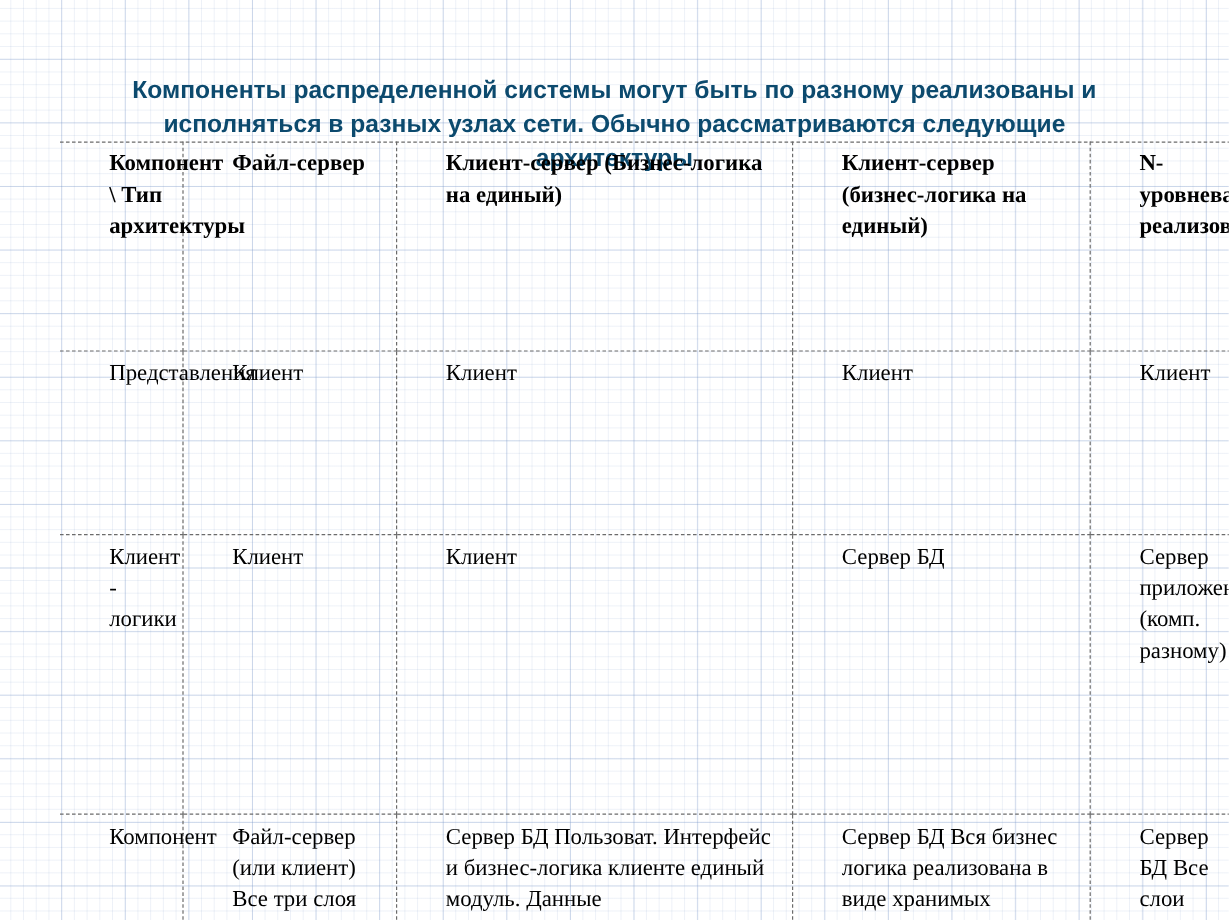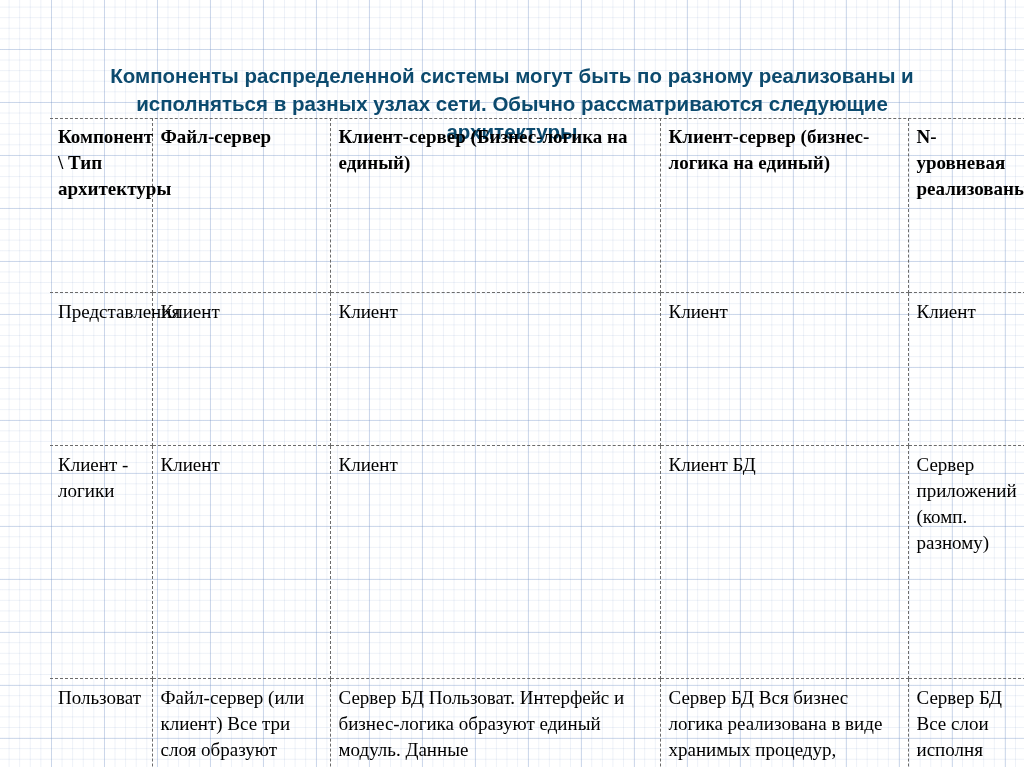--- a/index.html
+++ b/index.html
@@ -84,21 +84,21 @@
   .col1 { width: 178px; }
   .col2 { width: 330px; }
   .col3 { width: 248px; }
   .col4 { width: 118px; }
 
   .row-header td { height: 162px; }
   .row-present td { height: 140px; }
   .row-business td { height: 220px; }
   .row-storage td { height: 160px; }
 
-  .cell-text { display: block; white-space: pre-line; }
+  .cell-text { display: block; white-space: pre-line; margin-left: 33px; }
   .hdr .cell-text { white-space: pre-line; }
   .top-rule {
     position: absolute;
     left: 50px;
     top: 118px;
     width: 976px;
     border-top: 1px dashed #6b6b6b;
     z-index: 2;
   }
 </style>
@@ -162,36 +162,36 @@
         <td>
             <span class="cell-text">Клиент - логики</span>
           </td>
         <td>
             <span class="cell-text">Клиент</span>
           </td>
         <td>
             <span class="cell-text">Клиент</span>
           </td>
         <td>
-            <span class="cell-text">Клиент БД</span>
+            <span class="cell-text">Сервер БД</span>
           </td>
         <td>
             <span class="cell-text">Сервер приложений (комп. разному)</span>
           </td>
       </tr>
 
       <tr class="row-storage">
         <td>
-            <span class="cell-text">Пользоват</span>
+            <span class="cell-text">Компонент</span>
           </td>
         <td>
             <span class="cell-text">Файл-сервер (или клиент) Все три слоя образуют единый</span>
           </td>
         <td>
-            <span class="cell-text">Сервер БД Пользоват. Интерфейс и бизнес-логика образуют единый модуль. Данные</span>
+            <span class="cell-text">Сервер БД Пользоват. Интерфейс и бизнес-логика клиенте единый модуль. Данные</span>
           </td>
         <td>
             <span class="cell-text">Сервер БД Вся бизнес логика реализована в виде хранимых процедур, исполняемых на</span>
           </td>
         <td>
             <span class="cell-text">Сервер БД Все слои исполня ются на</span>
           </td>
       </tr>
     </tbody>
   </table>

